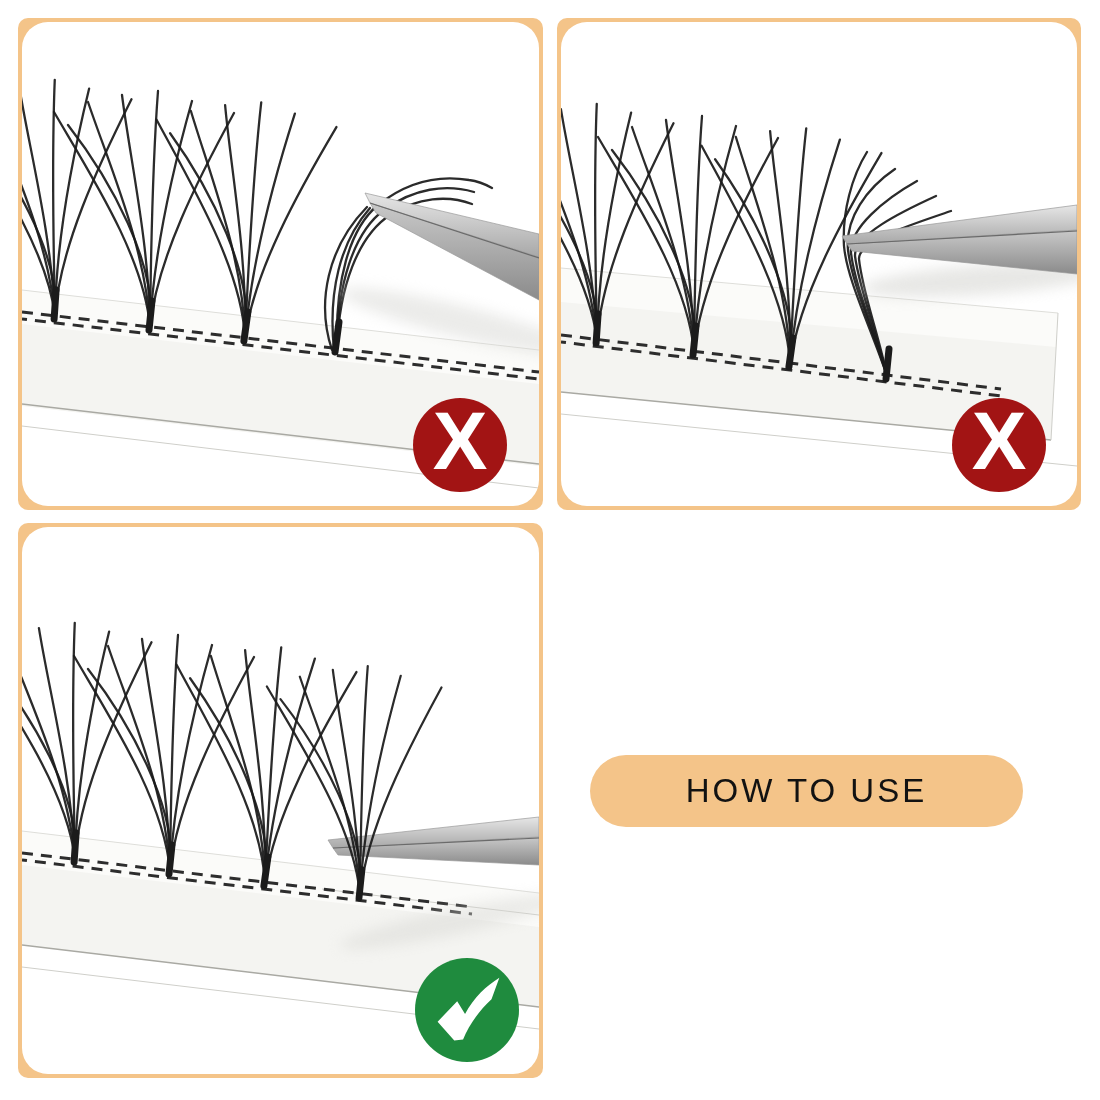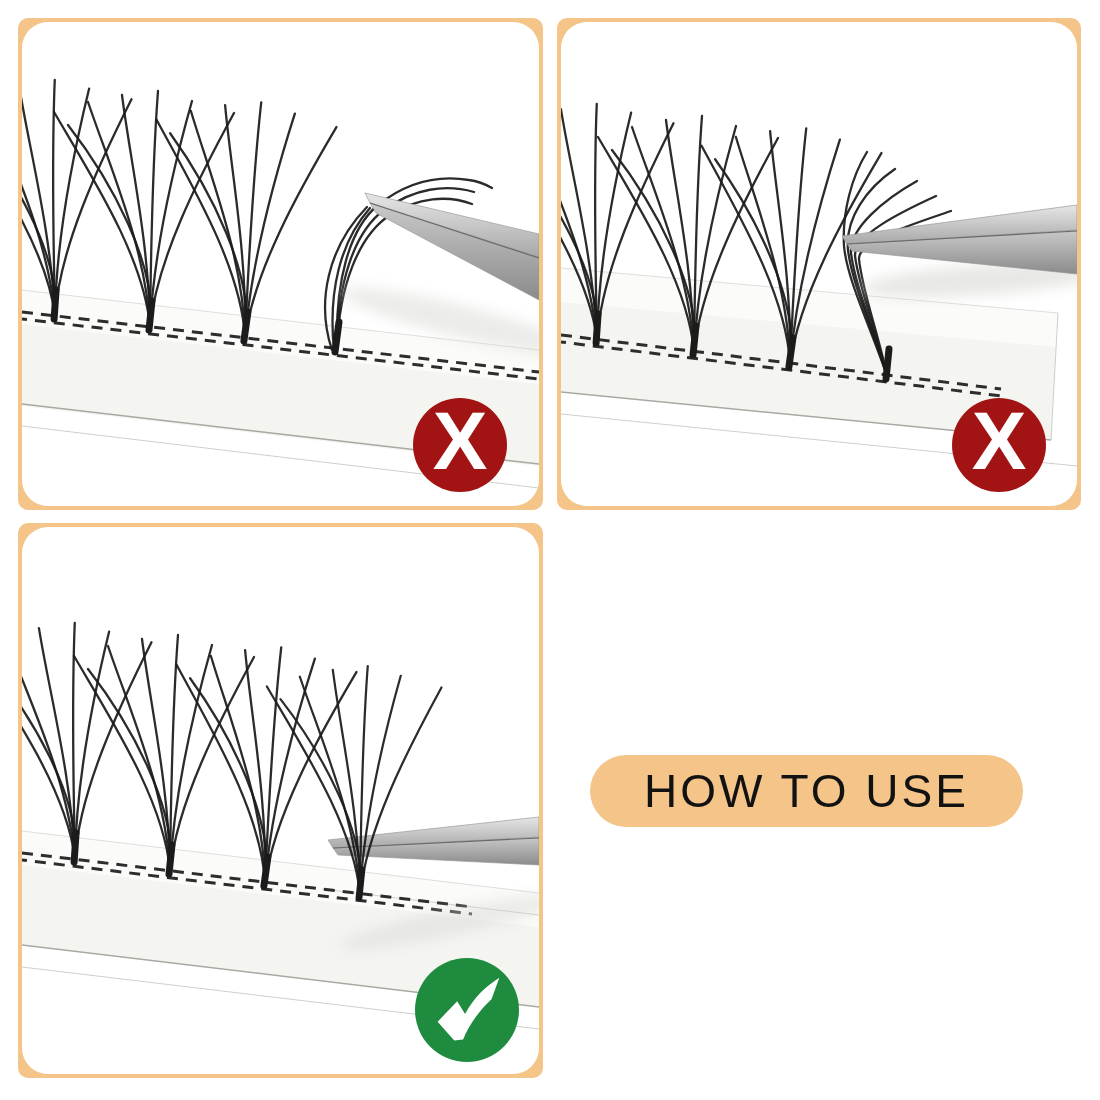--- a/index.html
+++ b/index.html
@@ -47,21 +47,21 @@
 
   
   .pill{
     position:absolute;left:590px;top:755px;width:433px;height:72px;
     background:var(--frame-peach,#f4c489);
     border-radius:36px;
     display:flex;align-items:center;justify-content:center;
   }
   .pill span{
     color:var(--text-color,#121212);
-    font-size:46px;letter-spacing:3px;font-weight:500;
+    font-size:33px;letter-spacing:3px;font-weight:500;
     white-space:nowrap;
   }
 
   
   .lash{stroke:var(--lash-color,#1b1b1b);stroke-width:2.3;fill:none;stroke-linecap:round;opacity:.93;}
   .lash-base{stroke:var(--lash-color,#1b1b1b);stroke-width:7;fill:none;stroke-linecap:round;}
   .dashrow{stroke:#2d2d2d;stroke-width:3;fill:none;stroke-dasharray:11 8;}
   .paper{fill:#f4f4f1;}
   .tape{fill:#fbfbf9;}
   .paper-line{stroke:#a9a9a3;stroke-width:1.5;fill:none;}

